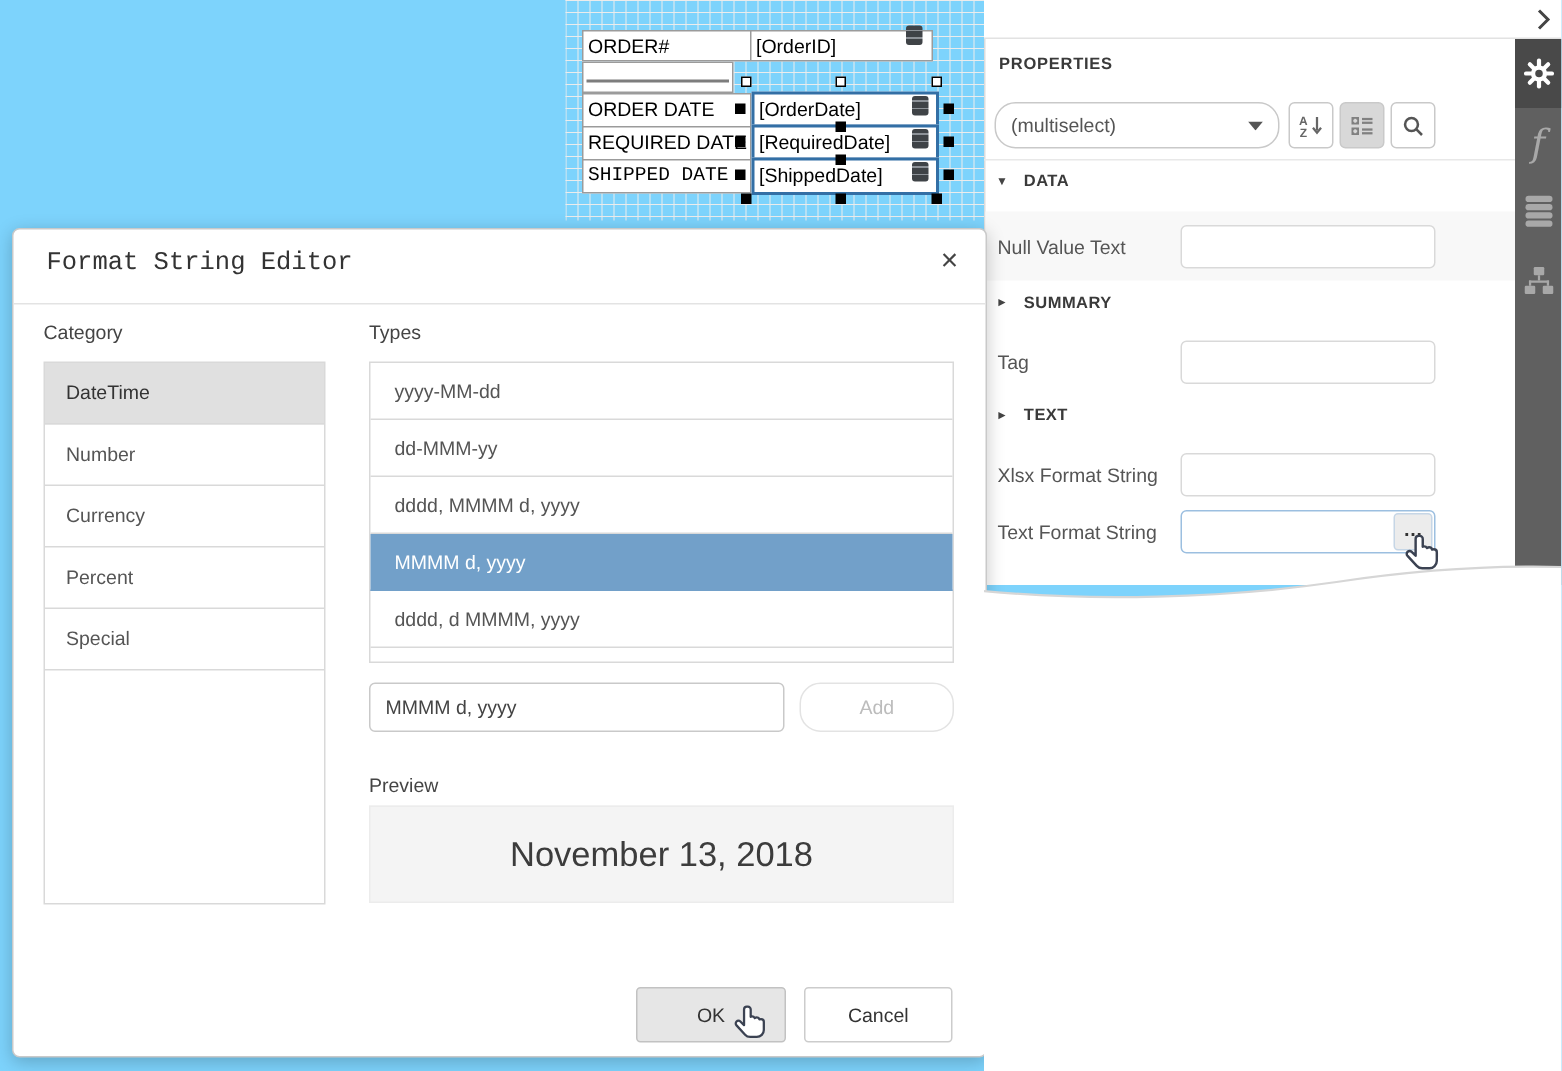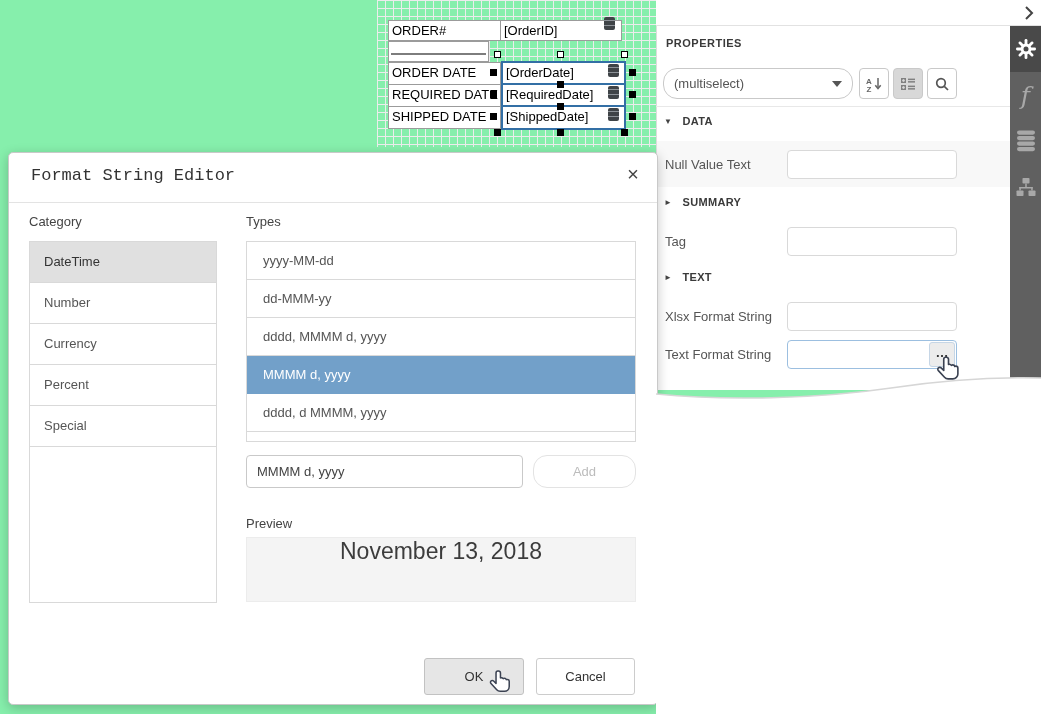--- a/index.html
+++ b/index.html
@@ -1,16 +1,16 @@
 <!DOCTYPE html>
 <html style="--selection-blue: #72a0c9; --cell-border-blue: #336fa5; --sidebar-bg: #606060; --sidebar-active-bg: #494949; --selected-category-bg: #e0e0e0; --preview-bg: #f4f4f4; --ok-bg: #e6e6e6;"><head>
 <meta charset="utf-8">
 <style>
   html,body{margin:0;padding:0;background:#fff;}
-  .screen{position:relative;width:1041px;height:714px;background:#86efac;overflow:hidden;
+  .screen{position:relative;width:1041px;height:714px;background:#7dd3fc;overflow:hidden;
           font-family:"Liberation Sans",sans-serif;color:#333;}
   .abs{position:absolute;}
 
   
   .design-surface{left:377px;top:0;width:280px;height:147px;
     background-image:linear-gradient(#ececec 1px,transparent 1px),
                      linear-gradient(90deg,#ececec 1px,transparent 1px);
     background-size:8px 8px;}
   .rpt-cell{position:absolute;background:#fff;border:1px solid #9b9b9b;
     font-size:13px;color:#000;line-height:20px;padding-left:3px;box-sizing:border-box;white-space:nowrap;overflow:visible;}
@@ -34,21 +34,21 @@
   .cat-item.sel{background:var(--selected-category-bg,#e0e0e0);color:#333;}
   .type-item{height:38px;line-height:38px;border-bottom:1px solid #d9d9d9;font-size:13px;color:#555;padding-left:16px;box-sizing:border-box;}
   .type-item.sel{background:var(--selection-blue,#72a0c9);color:#fff;border-bottom-color:var(--selection-blue,#72a0c9);}
   .txt-input{position:absolute;box-sizing:border-box;border:1px solid #c9c9c9;border-radius:4px;
     font-size:13px;color:#444;padding:0 10px;font-family:"Liberation Sans",sans-serif;background:#fff;outline:none;}
   .btn{position:absolute;box-sizing:border-box;border:1px solid #cccccc;border-radius:3px;background:#fff;
     font-size:13px;color:#333;text-align:center;cursor:pointer;font-family:"Liberation Sans",sans-serif;}
   .btn.disabled{color:#bcbcbc;border-color:#e3e3e3;cursor:default;border-radius:14px;}
   .btn.ok{background:var(--ok-bg,#e6e6e6);border-color:#c2c2c2;}
   .preview-box{position:absolute;background:var(--preview-bg,#f4f4f4);border:1px solid #ececec;box-sizing:border-box;
-    display:flex;align-items:flex-start;justify-content:center;font-size:23px;color:#3c3c3c;}
+    display:flex;align-items:center;justify-content:center;font-size:23px;color:#3c3c3c;}
 
   
   .top-strip{left:656px;top:0;width:385px;height:26px;background:#fff;border-bottom:1px solid #e2e2e2;box-sizing:border-box;}
   .props-bg{left:656px;top:26px;width:354px;height:364px;background:#fff;border-left:1px solid #dcdcdc;box-sizing:border-box;}
   .props-title{left:666px;top:37px;font-size:11px;font-weight:bold;letter-spacing:.5px;color:#3a3a3a;}
   .dropdown{left:663px;top:68px;width:190px;height:31px;border:1px solid #c9c9c9;border-radius:14px;box-sizing:border-box;
     font-size:13px;color:#555;line-height:29px;padding-left:10px;background:#fff;cursor:pointer;}
   .dd-caret{position:absolute;right:10px;top:12px;}
   .tool-btn{position:absolute;width:30px;height:31px;border:1px solid #c9c9c9;border-radius:4px;background:#fff;
     box-sizing:border-box;display:flex;align-items:center;justify-content:center;cursor:pointer;}
@@ -86,21 +86,21 @@
     <span>[OrderID]</span>
     <span class="db-icon" style="right:6px;top:-4px;"></span>
   </div>
 
   <div class="rpt-cell" style="left:388px;top:41px;width:101px;height:21px;">
     <span class="rpt-line"></span>
   </div>
 
   <div class="rpt-cell" style="left:388px;top:62px;width:113px;height:23px;"><span>ORDER DATE</span></div>
   <div class="rpt-cell" style="left:388px;top:84px;width:113px;height:23px;"><span>REQUIRED DATE</span></div>
-  <div class="rpt-cell" style="left:388px;top:106px;width:113px;height:23px;"><span>SHIPPED DATE</span></div>
+  <div class="rpt-cell" style="left:388px;top:106px;width:113px;height:23px;font-family:Liberation Mono, monospace;"><span>SHIPPED DATE</span></div>
 
   <div class="rpt-cell sel" style="left:501px;top:61px;width:125px;height:24px;">
     <span>[OrderDate]</span>
     <span class="db-icon" style="right:5px;top:1px;"></span>
   </div>
   <div class="rpt-cell sel" style="left:501px;top:83px;width:125px;height:24px;">
     <span>[RequiredDate]</span>
     <span class="db-icon" style="right:5px;top:1px;"></span>
   </div>
   <div class="rpt-cell sel" style="left:501px;top:105px;width:125px;height:25px;">

